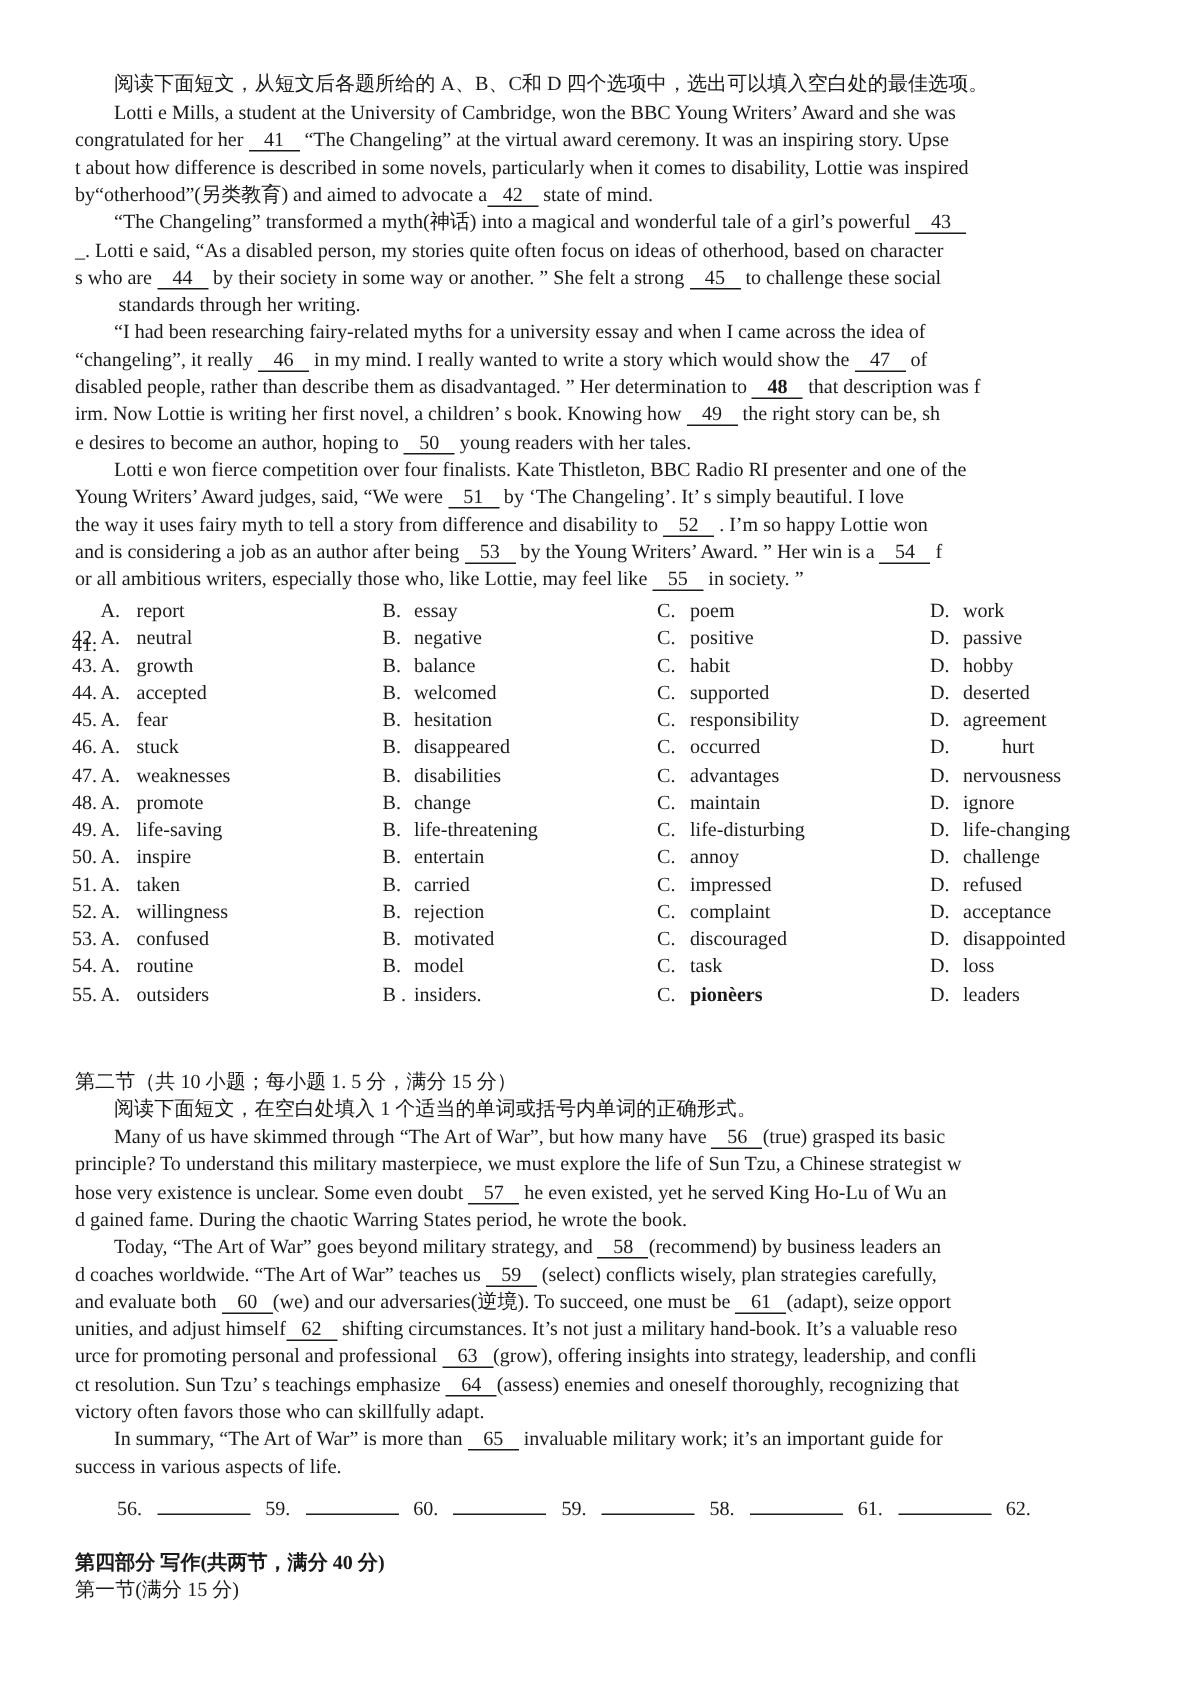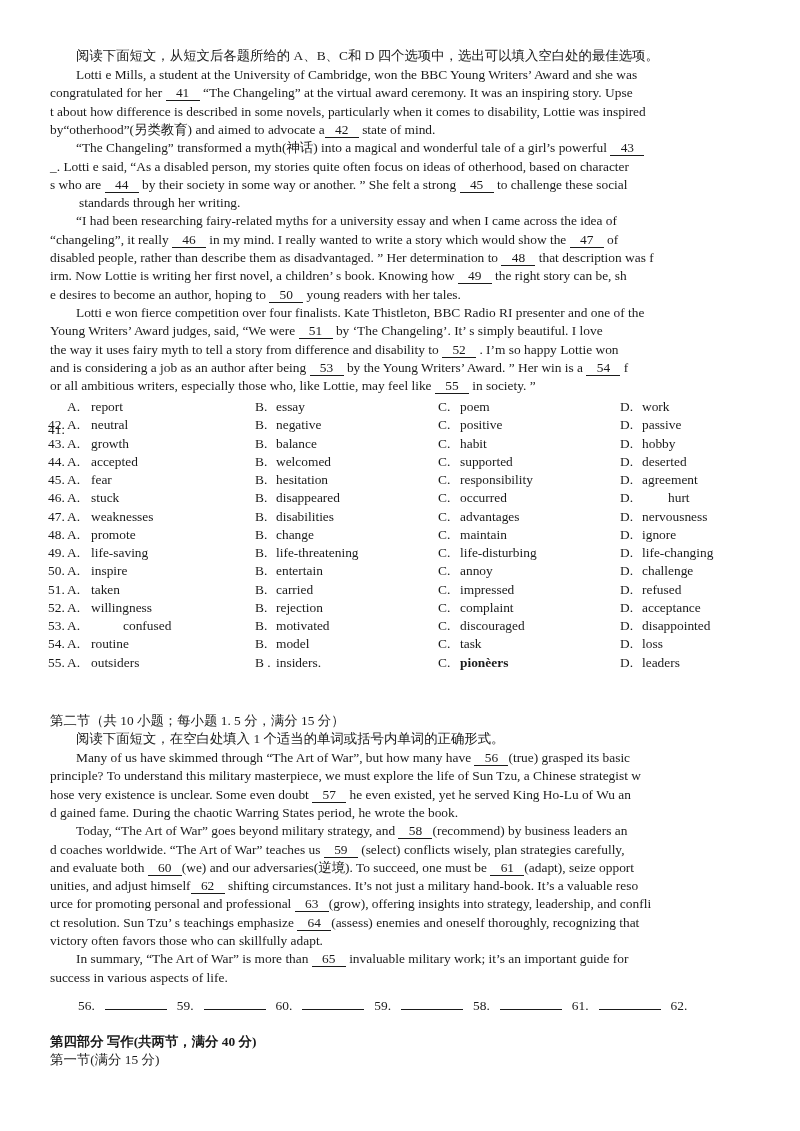--- a/index.html
+++ b/index.html
@@ -31,21 +31,21 @@
       <div class="line" style="top: 66px; left: 76px; width: 674px; text-align: justify;"><span>Lotti e Mills,  a student at the University of Cambridge,  won the BBC Young Writers’  Award and she was</span></div>
       <div class="line" style="top: 84.3px; left: 50px; width: 700px; text-align: justify;"><span>congratulated for her </span><span class="blank" style="min-width: 30px;">41</span><span> “The Changeling”  at the virtual award ceremony. It was an inspiring story.  Upse</span></div>
       <div class="line" style="top: 102.6px; left: 50px; width: 700px; text-align: justify;"><span>t about how difference is described in some novels,  particularly when it comes to disability,  Lottie was inspired</span></div>
       <div class="line" style="top: 120.9px; left: 50px; width: 700px; text-align: justify;"><span> by“otherhood”(另类教育)  and aimed to advocate a</span><span class="blank" style="min-width: 30px;">42</span><span>  state of mind.</span></div>
       <div class="line" style="top: 139.2px; left: 76px; width: 674px; text-align: justify;"><span>“The Changeling”  transformed a myth(神话)  into a magical and wonderful tale of a girl’s powerful </span><span class="blank" style="min-width: 30px;">43</span><span></span></div>
       <div class="line" style="top: 157.5px; left: 50px; width: 700px; text-align: justify;"><span>_.  Lotti e said,  “As a disabled person,  my stories quite often focus on ideas of otherhood,  based on character</span></div>
       <div class="line" style="top: 175.8px; left: 50px; width: 700px; text-align: justify;"><span>s who are </span><span class="blank" style="min-width: 30px;">44</span><span>  by their society in some way or another. ”  She felt a strong </span><span class="blank" style="min-width: 30px;">45</span><span>  to challenge these social</span></div>
       <div class="line" style="top: 194.1px; left: 50px; width: 700px; text-align: justify; margin-left: 29px;"><span>standards through her writing.</span></div>
       <div class="line" style="top: 212.4px; left: 76px; width: 674px; text-align: justify;"><span>“I had been researching fairy-related myths for a university essay and when I came across the idea of</span></div>
       <div class="line" style="top: 230.7px; left: 50px; width: 700px; text-align: justify;"><span> “changeling”,  it really </span><span class="blank" style="min-width: 30px;">46</span><span>  in my mind.  I really wanted to write a story which would show the </span><span class="blank" style="min-width: 30px;">47</span><span>  of</span></div>
-      <div class="line" style="top: 249px; left: 50px; width: 700px; text-align: justify;"><span>disabled people,  rather than describe them as disadvantaged. ”  Her determination to </span><span class="blank" style="min-width: 30px;">48</span><span>  that description was f</span></div>
+      <div class="line" style="top: 249px; left: 50px; width: 700px; text-align: justify;"><span>disabled people,  rather than describe them as disadvantaged. ”  Her determination to </span><span class="blank" style="min-width: 30px; font-weight: bold;">48</span><span>  that description was f</span></div>
       <div class="line" style="top: 267.3px; left: 50px; width: 700px; text-align: justify;"><span>irm.  Now Lottie is writing her first novel,  a children’  s book.  Knowing how </span><span class="blank" style="min-width: 30px;">49</span><span>  the right story can be, sh</span></div>
       <div class="line" style="top: 285.6px; left: 50px; width: 700px; text-align: justify;"><span>e desires to become an author,  hoping to </span><span class="blank" style="min-width: 30px;">50</span><span>  young readers with her tales.</span></div>
       <div class="line" style="top: 303.9px; left: 76px; width: 674px; text-align: justify;"><span>Lotti e won fierce competition over four finalists.  Kate Thistleton,  BBC Radio RI presenter and one of the</span></div>
       <div class="line" style="top: 322.2px; left: 50px; width: 700px; text-align: justify;"><span>Young Writers’  Award judges,  said,  “We were </span><span class="blank" style="min-width: 30px;">51</span><span>  by ‘The Changeling’.  It’  s simply beautiful.  I love</span></div>
       <div class="line" style="top: 340.5px; left: 50px; width: 700px; text-align: justify;"><span> the way it uses fairy myth to tell a story from difference and disability to </span><span class="blank" style="min-width: 30px;">52</span><span> .  I’m so happy Lottie won</span></div>
       <div class="line" style="top: 358.8px; left: 50px; width: 700px; text-align: justify;"><span>and is considering a job as an author after being </span><span class="blank" style="min-width: 30px;">53</span><span>  by the Young Writers’  Award. ”  Her win is a </span><span class="blank" style="min-width: 30px;">54</span><span>  f</span></div>
       <div class="line" style="top: 377.1px; left: 50px; width: 700px; text-align: justify;"><span>or all ambitious writers,  especially those who,  like Lottie,  may feel like </span><span class="blank" style="min-width: 30px;">55</span><span>  in society. ”</span></div>
     </div>
   <div id="opts">
       <div class="opt-row" style="top: 398px;">
@@ -176,21 +176,21 @@
         <span style="left: 207px;">B.</span>
         <span style="left: 228px;">rejection</span>
         <span style="left: 390px;">C.</span>
         <span style="left: 412px;">complaint</span>
         <span style="left: 572px;">D.</span>
         <span style="left: 594px;">acceptance</span>
       </div>
       <div class="opt-row" style="top: 617px;">
         <span style="left: 0px;">53.</span>
         <span style="left: 19px;">A.</span>
-        <span style="left: 43px; margin-left: 32px;">confused</span>
+        <span style="left: 43px;">confused</span>
         <span style="left: 207px;">B.</span>
         <span style="left: 228px;">motivated</span>
         <span style="left: 390px;">C.</span>
         <span style="left: 412px;">discouraged</span>
         <span style="left: 572px;">D.</span>
         <span style="left: 594px;">disappointed</span>
       </div>
       <div class="opt-row" style="top: 635.25px;">
         <span style="left: 0px;">54.</span>
         <span style="left: 19px;">A.</span>

